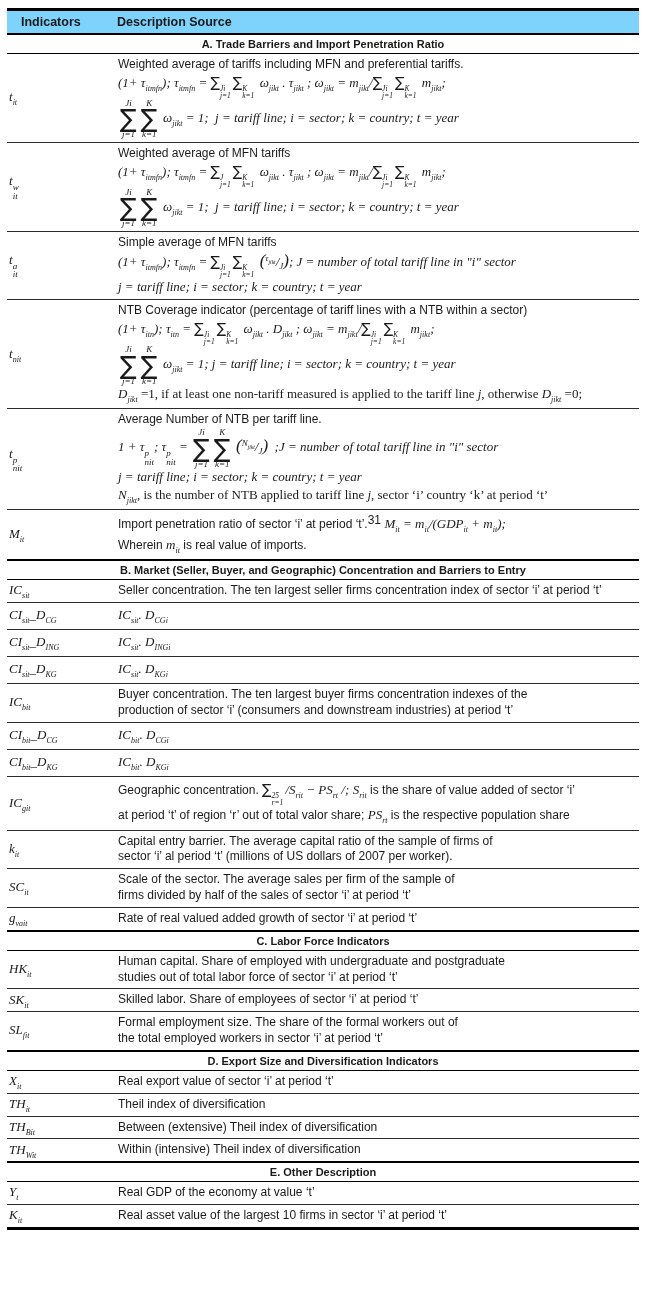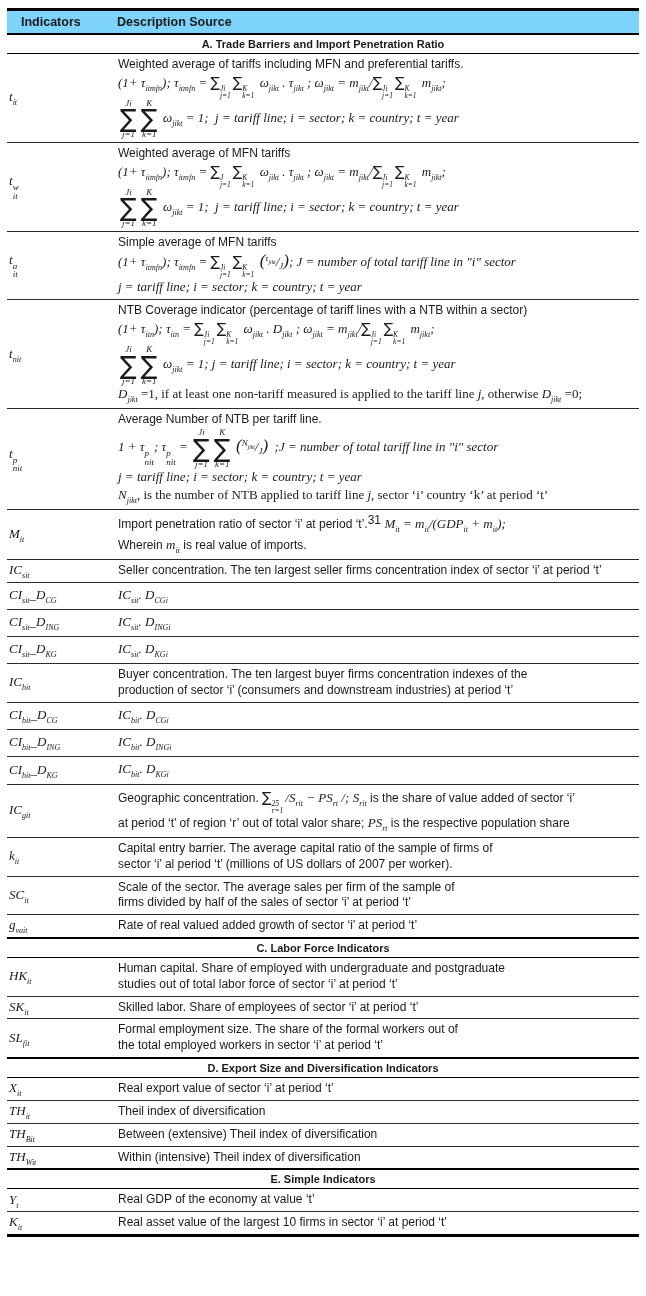--- a/index.html
+++ b/index.html
@@ -161,20 +161,23 @@
               </span><span class="bigsum">
                 <span>K</span>
                 <span class="sig">∑</span>
                 <span>k=1</span>
               </span> <span class="bigp">(</span><span class="frt">N<sub>jikt</sub></span>/<span class="frb">J</span><span class="bigp">)</span>&nbsp; ;J = number of total tariff line in "i" sector</span><br><span class="m">j = tariff line; i = sector; k = country; t = year</span><br><span class="mr"><i>N<sub>jikt</sub></i>, is the number of NTB applied to tariff line <i>j</i>, sector ‘i’ country ‘k’ at period ‘t’</span></td>
         </tr>
         <tr>
           <td class="ind-cell"><span class="m">M<sub>it</sub></span></td>
           <td class="desc-cell">Import penetration ratio of sector ‘i’ at period ‘t’.<span class="fnote">31</span> <span class="m">M<sub>it</sub> = m<sub>it</sub>/(GDP<sub>it</sub> + m<sub>it</sub>);</span><br>Wherein <span class="m">m<sub>it</sub></span> is real value of imports.</td>
         </tr>
+        <tr class="section-row">
+          <td colspan="2">B. Market (Seller, Buyer, and Geographic) Concentration and Barriers to Entry</td>
+        </tr>
         <tr>
           <td class="ind-cell"><span class="m">IC<sub>sit</sub></span></td>
           <td class="desc-cell">Seller concentration. The ten largest seller firms concentration index of sector ‘i’ at period ‘t’</td>
         </tr>
         <tr>
           <td class="ind-cell"><span class="m">CI<sub>sit</sub>_D<sub>CG</sub></span></td>
           <td class="desc-cell"><span class="m">IC<sub>sit</sub>. D<sub>CGi</sub></span></td>
         </tr>
         <tr>
           <td class="ind-cell"><span class="m">CI<sub>sit</sub>_D<sub>ING</sub></span></td>
@@ -184,24 +187,20 @@
           <td class="ind-cell"><span class="m">CI<sub>sit</sub>_D<sub>KG</sub></span></td>
           <td class="desc-cell"><span class="m">IC<sub>sit</sub>. D<sub>KGi</sub></span></td>
         </tr>
         <tr>
           <td class="ind-cell"><span class="m">IC<sub>bit</sub></span></td>
           <td class="desc-cell">Buyer concentration. The ten largest buyer firms concentration indexes of the<br>production of sector ‘i’ (consumers and downstream industries) at period ‘t’</td>
         </tr>
         <tr>
           <td class="ind-cell"><span class="m">CI<sub>bit</sub>_D<sub>CG</sub></span></td>
           <td class="desc-cell"><span class="m">IC<sub>bit</sub>. D<sub>CGi</sub></span></td>
-        </tr>
-        <tr>
-          <td class="ind-cell"><span class="m">CI<sub>bit</sub>_D<sub>ING</sub></span></td>
-          <td class="desc-cell"><span class="m">IC<sub>bit</sub>. D<sub>INGi</sub></span></td>
         </tr>
         <tr>
           <td class="ind-cell"><span class="m">CI<sub>bit</sub>_D<sub>KG</sub></span></td>
           <td class="desc-cell"><span class="m">IC<sub>bit</sub>. D<sub>KGi</sub></span></td>
         </tr>
         <tr>
           <td class="ind-cell"><span class="m">IC<sub>git</sub></span></td>
           <td class="desc-cell">Geographic concentration. <span class="m"><span class="sum">∑</span><span class="ss">
                 <span>25</span>
                 <span>r=1</span>
@@ -247,21 +246,21 @@
         </tr>
         <tr>
           <td class="ind-cell"><span class="m">TH<sub>Bit</sub></span></td>
           <td class="desc-cell">Between (extensive) Theil index of diversification</td>
         </tr>
         <tr>
           <td class="ind-cell"><span class="m">TH<sub>Wit</sub></span></td>
           <td class="desc-cell">Within (intensive) Theil index of diversification</td>
         </tr>
         <tr class="section-row">
-          <td colspan="2">E. Simple Indicators</td>
+          <td colspan="2">E. Other Description</td>
         </tr>
         <tr>
           <td class="ind-cell"><span class="m">Y<sub>t</sub></span></td>
           <td class="desc-cell">Real GDP of the economy at value ‘t’</td>
         </tr>
         <tr>
           <td class="ind-cell"><span class="m">K<sub>it</sub></span></td>
           <td class="desc-cell">Real asset value of the largest 10 firms in sector ‘i’ at period ‘t’</td>
         </tr>
       </tbody>

